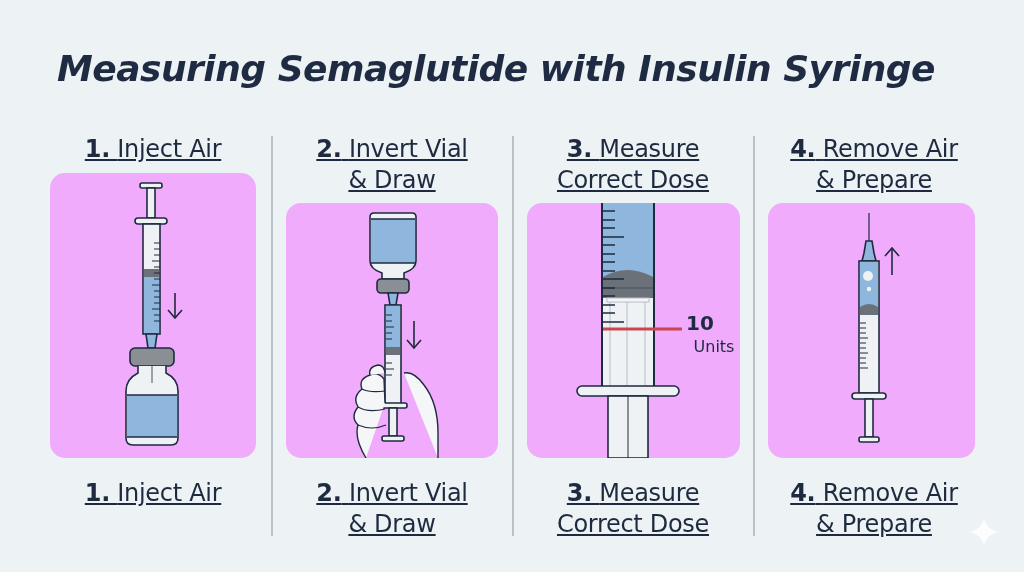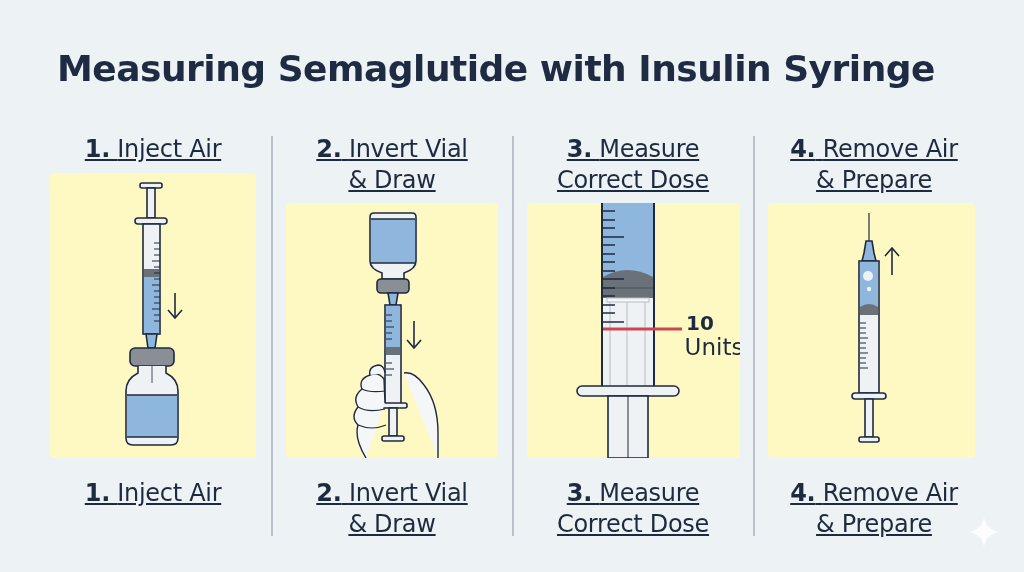--- a/index.html
+++ b/index.html
@@ -6,29 +6,30 @@
   body {
     width: 1024px; height: 572px; overflow: hidden; position: relative;
     background: #edf2f4;
     font-family: "DejaVu Sans", sans-serif;
     color: #1e2a3f;
   }
   .title {
     position: absolute; left: 0; top: 48px; width: 992px;
     text-align: center; font-size: 36px; font-weight: 600; letter-spacing: -0.5px;
     color: #1f2b42;
+    font-style: italic;
   }
   .divider { position: absolute; width: 1.5px; background: #b9c1c9; }
   .step-head, .step-foot {
     position: absolute; text-align: center; font-size: 24px; line-height: 31px;
     color: #1e2a3f; letter-spacing: -0.3px; text-decoration: underline;
   }
   .step-head b, .step-foot b { font-weight: 700; }
   .panel {
-    position: absolute; background: #fef9c3; border-radius: 4px; overflow: hidden;
+    position: absolute; background: #f0abfc; border-radius: 15px; overflow: hidden;
   }
   .panel svg { position: absolute; left: 0; top: 0; }
   .sparkle { position: absolute; left: 967px; top: 515px; width: 34px; height: 34px; }
 </style>
 </head>
 <body>
 
 <div class="title">Measuring Semaglutide with Insulin Syringe</div>
 
 <div class="divider" style="left:271px; top:136px; height:400px;"></div>
@@ -186,21 +187,21 @@
       <line x1="76" y1="126" x2="155" y2="126" stroke="#c9474f" stroke-width="3"></line>
 
       <rect x="50" y="183" width="102" height="10" rx="5" fill="#eef2f4" stroke-width="1.6"></rect>
 
       <rect x="81" y="193" width="40" height="62" fill="#eef2f4" stroke-width="1.6"></rect>
       <line x1="101" y1="193" x2="101" y2="255" stroke-width="1"></line>
     </g>
   </svg>
   <div style="position:absolute; left:128px; top:108px; width:90px; text-align:center; line-height:24px;">
     <div style="font-size:20px; font-weight:700;">10</div>
-    <div style="font-size:23px;padding-left:28px;">Units</div>
+    <div style="font-size:16px;padding-left:28px;">Units</div>
   </div>
 </div>
 <div class="step-foot" style="left:522px; top:478px; width:222px;">
   <b>3.</b>
   <span>Measure</span><br>
   <span>Correct Dose</span>
 </div>
 
 <div class="step-head" style="left:763px; top:134px; width:222px;">
   <b>4.</b>

